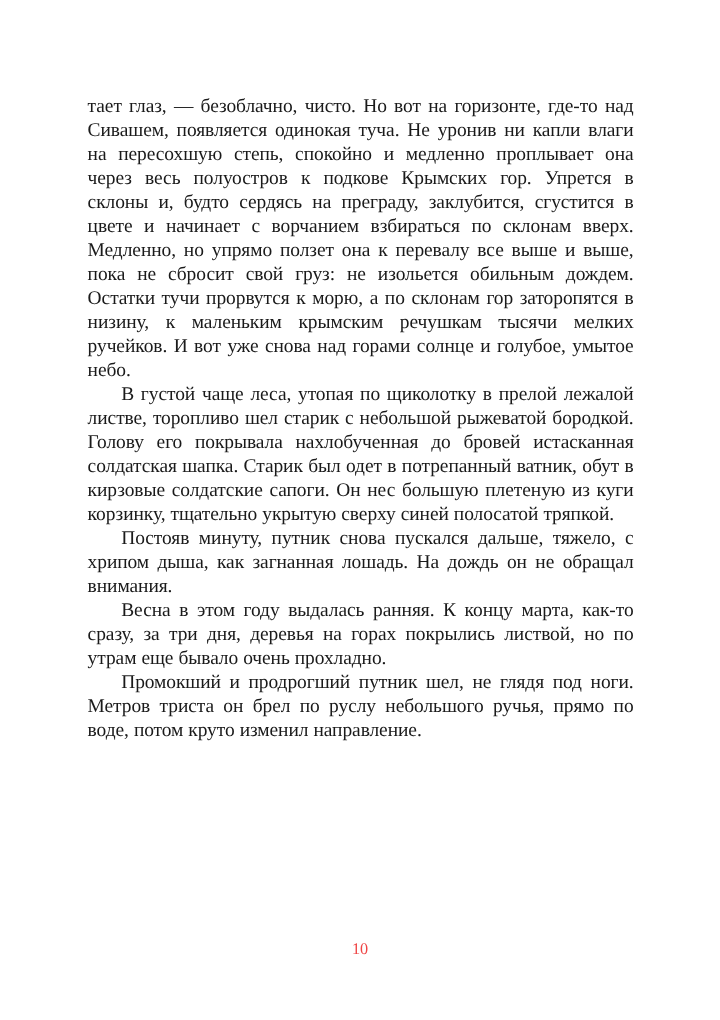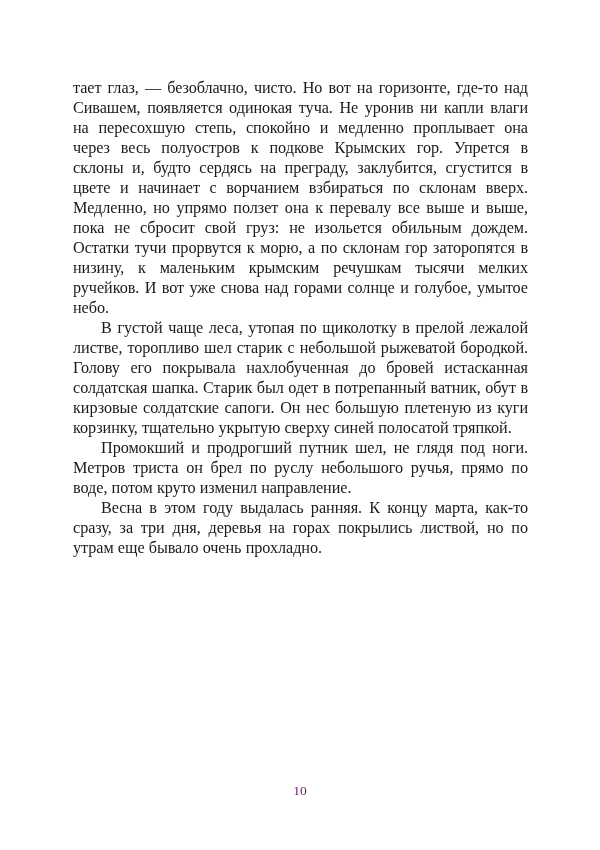--- a/index.html
+++ b/index.html
@@ -52,31 +52,32 @@
   }
 
   .page-number {
     position: absolute;
     left: 0;
     top: 783px;
     width: 600px;
     text-align: center;
     font-size: 13.5px;
     line-height: 16px;
-    color: #701a75;
+    color: #ef4444;
     font-family: "Liberation Serif", "DejaVu Serif", serif;
   }
 </style>
 </head>
 <body>
 
 <div class="page">
 
   <div class="text-block">
     <p class="para first">тает глаз, — безоблачно, чисто. Но вот на горизонте, где-то над Сивашем, появляется одинокая туча. Не уронив ни капли влаги на пересохшую степь, спокойно и медленно проплывает она через весь полуостров к подкове Крымских гор. Упрется в склоны и, будто сердясь на преграду, заклубится, сгустится в цвете и начинает с ворчанием взбираться по склонам вверх. Медленно, но упрямо ползет она к перевалу все выше и выше, пока не сбросит свой груз: не изольется обильным дождем. Остатки тучи прорвутся к морю, а по склонам гор заторопятся в низину, к маленьким крымским речушкам тысячи мелких ручейков. И вот уже снова над горами солнце и голубое, умытое небо.</p>
     <p class="para">В густой чаще леса, утопая по щиколотку в прелой лежалой листве, торопливо шел старик с небольшой рыжеватой бородкой. Голову его покрывала нахлобученная до бровей истасканная солдатская шапка. Старик был одет в потрепанный ватник, обут в кирзовые солдатские сапоги. Он нес большую плетеную из куги корзинку, тщательно укрытую сверху синей полосатой тряпкой.</p>
+    <p class="para">Постояв минуту, путник снова пускался дальше, тяжело, с хрипом дыша, как загнанная лошадь. На дождь он не обращал внимания.</p>
+    <p class="para">Весна в этом году выдалась ранняя. К концу марта, как-то сразу, за три дня, деревья на горах покрылись листвой, но по утрам еще бывало очень прохладно.</p>
     <p class="para">Промокший и продрогший путник шел, не глядя под ноги. Метров триста он брел по руслу небольшого ручья, прямо по воде, потом круто изменил направление.</p>
-    <p class="para">Весна в этом году выдалась ранняя. К концу марта, как-то сразу, за три дня, деревья на горах покрылись листвой, но по утрам еще бывало очень прохладно.</p>
   </div>
 
   <div class="page-number">10</div>
 
 </div>
 
 </body></html>

